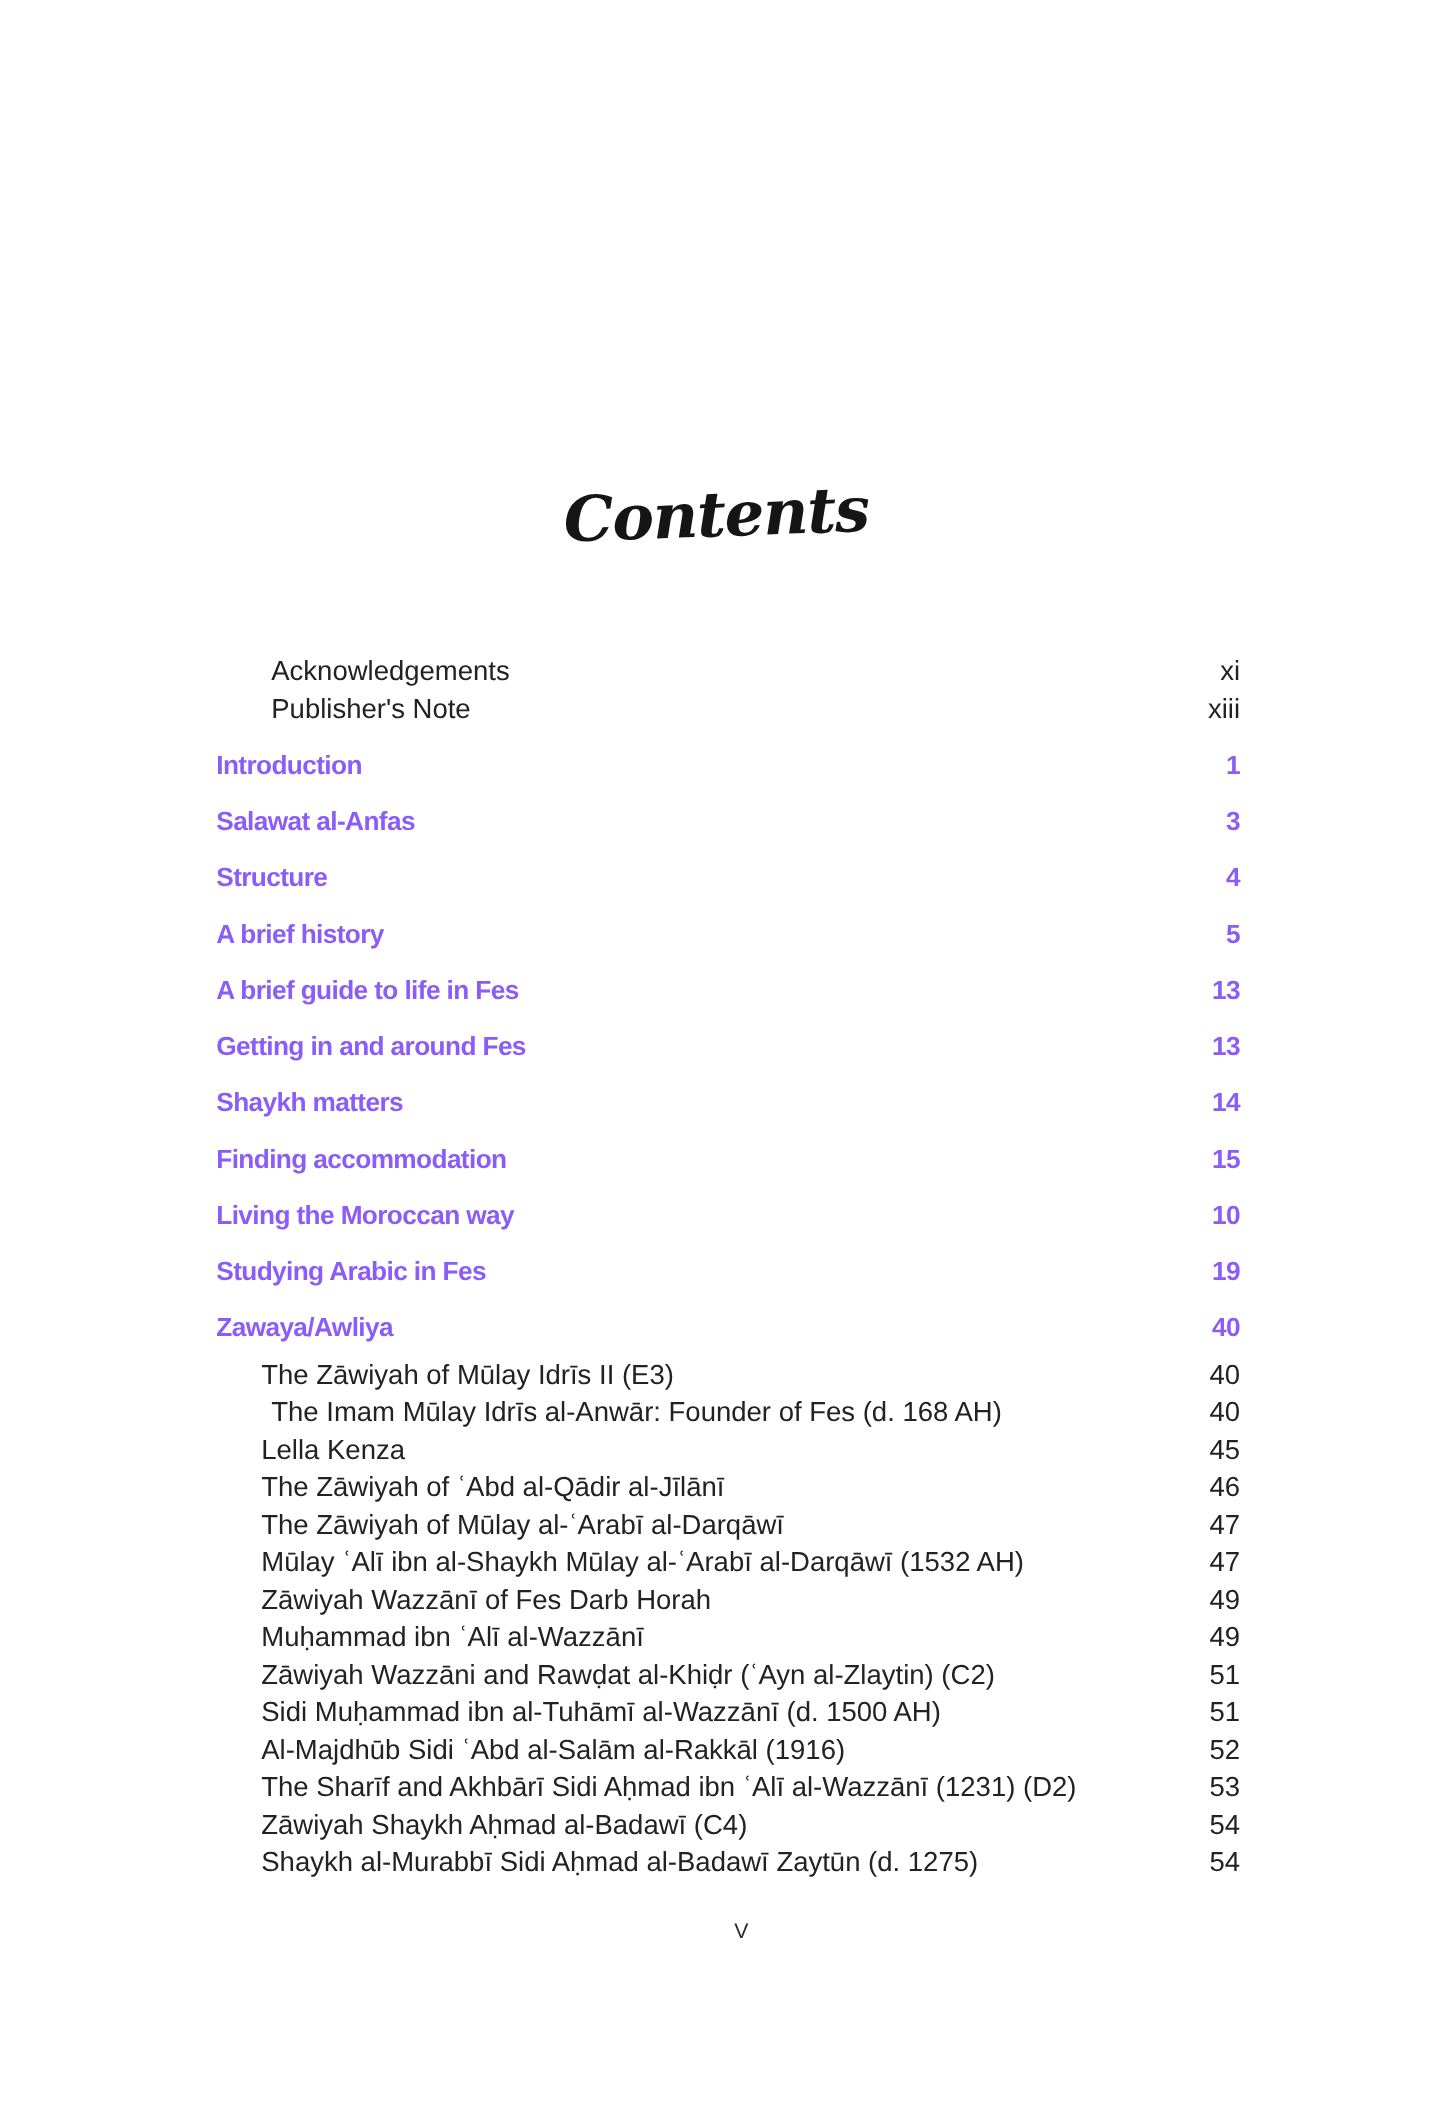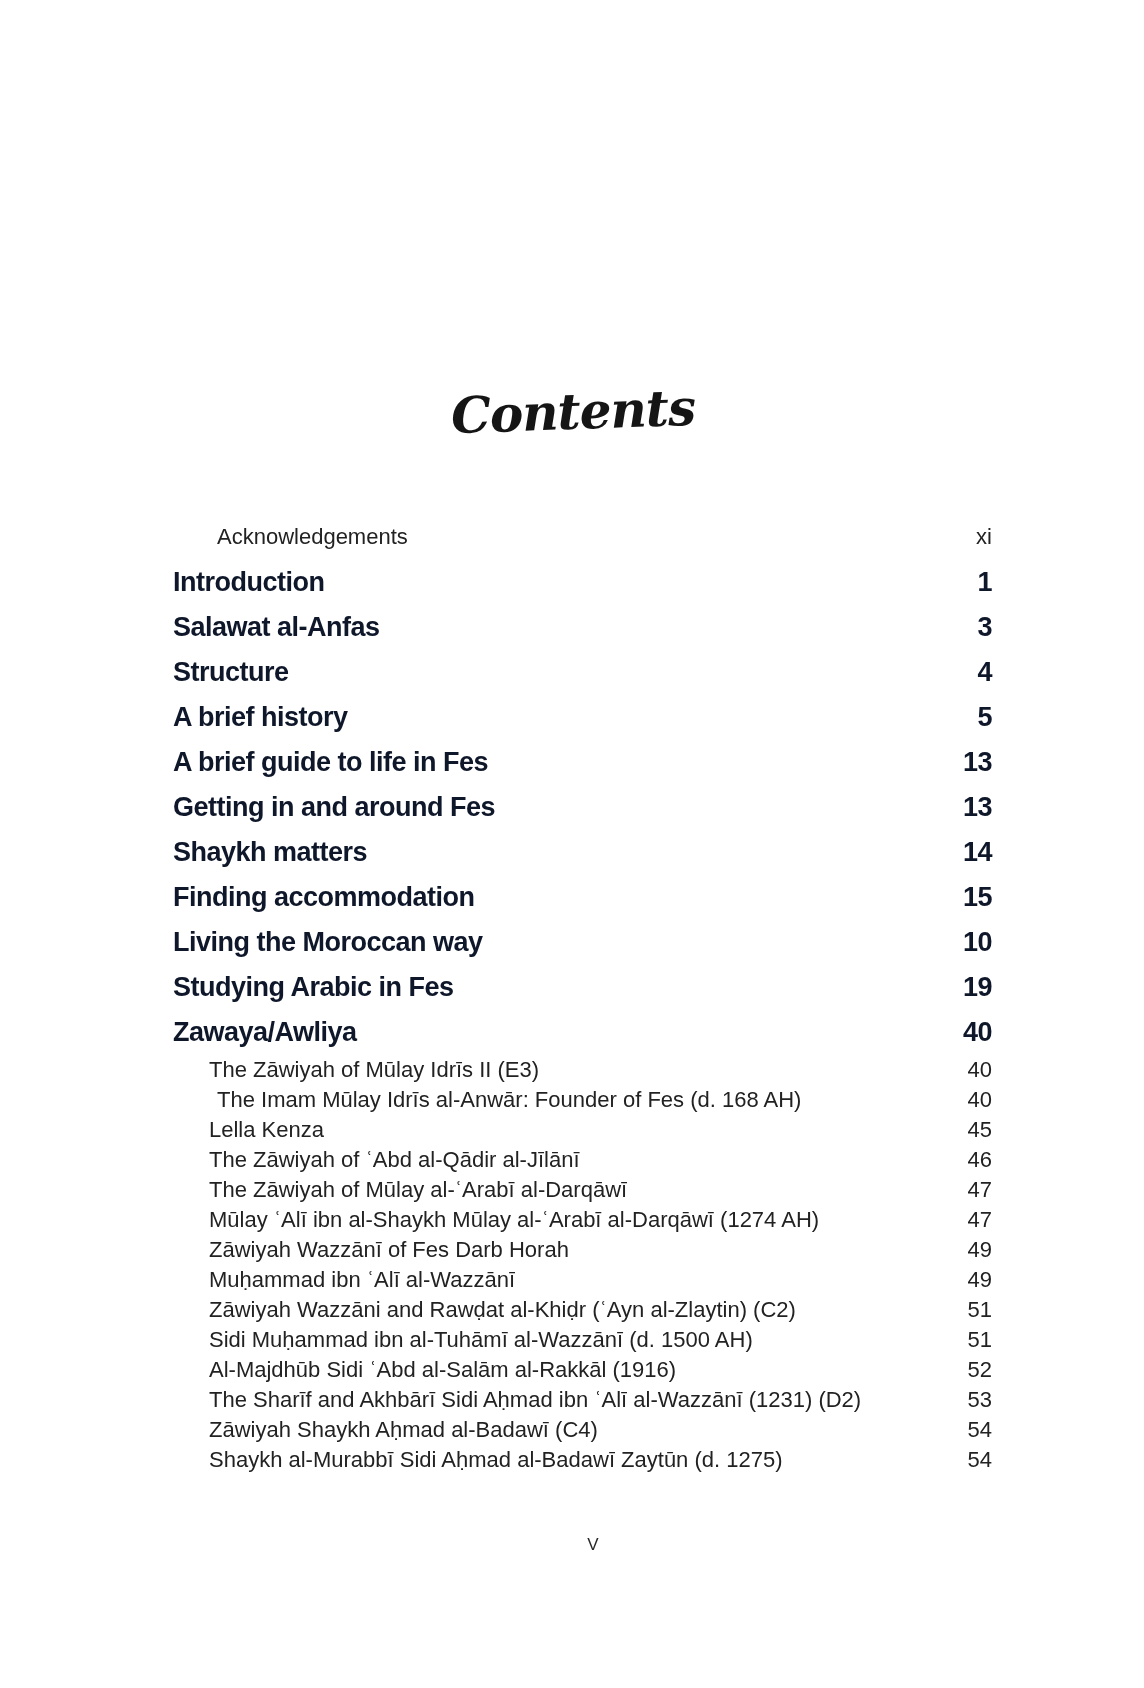--- a/index.html
+++ b/index.html
@@ -50,24 +50,24 @@
     color: #222222;
   }
   .front-row .label { padding-left: 44px; }
   .sub-row .label   { padding-left: 36px; }
   
   .sub-list .trow:nth-child(2) .label { padding-left: 44px; }
   #front-list { margin-bottom: 8px; }
   .bold-row {
     height: 45px;
     line-height: 45px;
-    font-size: 27px;
+    font-size: 21px;
     font-weight: 700;
     letter-spacing: -0.5px;
-    color: #0f172a;
+    color: #8b5cf6;
   }
   .pagenum { text-align: right; }
   .footer {
     position: absolute;
     top: 1532px;
     left: 0;
     width: 1186px;
     text-align: center;
     font-size: 17px;
     line-height: 26px;
@@ -81,20 +81,24 @@
 
 <div class="page">
   <h1 class="title">Contents</h1>
 
   <div class="toc">
     <div id="front-list">
         <div class="trow front-row">
           <span class="label">Acknowledgements</span>
           <span class="pagenum">xi</span>
         </div>
+        <div class="trow front-row">
+          <span class="label">Publisher's Note</span>
+          <span class="pagenum">xiii</span>
+        </div>
       </div>
     <div id="section-list">
         <div class="trow bold-row">
           <span class="label">Introduction</span>
           <span class="pagenum">1</span>
         </div>
         <div class="trow bold-row">
           <span class="label">Salawat al-Anfas</span>
           <span class="pagenum">3</span>
         </div>
@@ -149,21 +153,21 @@
           </div>
           <div class="trow sub-row">
             <span class="label">The Zāwiyah of ʿAbd al-Qādir al-Jīlānī</span>
             <span class="pagenum">46</span>
           </div>
           <div class="trow sub-row">
             <span class="label">The Zāwiyah of Mūlay al-ʿArabī al-Darqāwī</span>
             <span class="pagenum">47</span>
           </div>
           <div class="trow sub-row">
-            <span class="label">Mūlay ʿAlī ibn al-Shaykh Mūlay al-ʿArabī al-Darqāwī (1274 AH)</span>
+            <span class="label">Mūlay ʿAlī ibn al-Shaykh Mūlay al-ʿArabī al-Darqāwī (1532 AH)</span>
             <span class="pagenum">47</span>
           </div>
           <div class="trow sub-row">
             <span class="label">Zāwiyah Wazzānī of Fes Darb Horah</span>
             <span class="pagenum">49</span>
           </div>
           <div class="trow sub-row">
             <span class="label">Muḥammad ibn ʿAlī al-Wazzānī</span>
             <span class="pagenum">49</span>
           </div>

